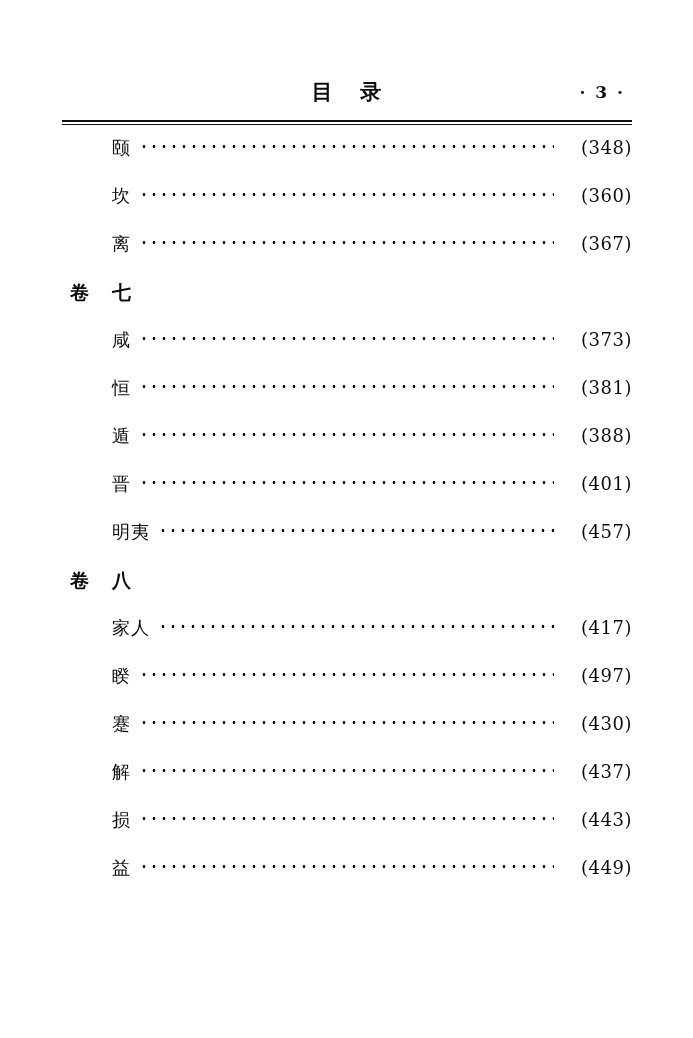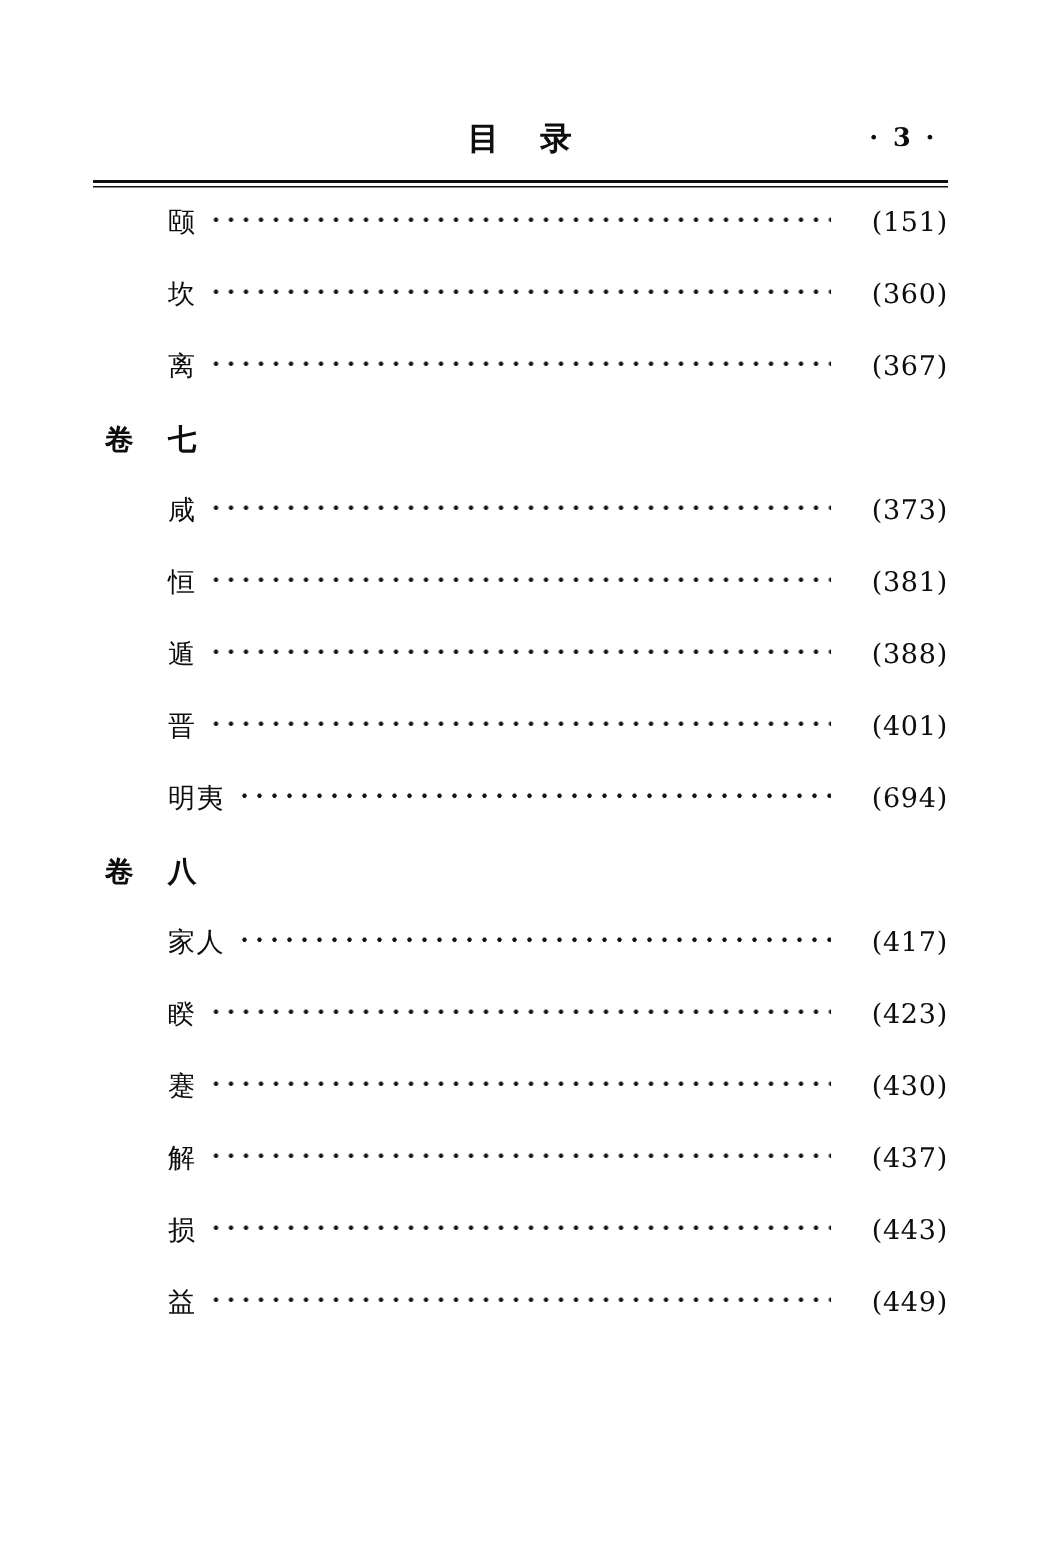--- a/index.html
+++ b/index.html
@@ -125,21 +125,21 @@
     <div class="header-title">目 录</div>
     <div class="header-page">· 3 ·</div>
   </div>
 
   <div class="rule"></div>
 
   <div class="toc">
       <div class="entry">
         <span class="title">颐</span>
         <span class="leader"></span>
-        <span class="page-no">(151)</span>
+        <span class="page-no">(348)</span>
       </div>
       <div class="entry">
         <span class="title">坎</span>
         <span class="leader"></span>
         <span class="page-no">(360)</span>
       </div>
       <div class="entry">
         <span class="title">离</span>
         <span class="leader"></span>
         <span class="page-no">(367)</span>
@@ -164,35 +164,35 @@
         <span class="page-no">(388)</span>
       </div>
       <div class="entry">
         <span class="title">晋</span>
         <span class="leader"></span>
         <span class="page-no">(401)</span>
       </div>
       <div class="entry">
         <span class="title">明夷</span>
         <span class="leader"></span>
-        <span class="page-no">(694)</span>
+        <span class="page-no">(457)</span>
       </div>
       <div class="vol">
         <span class="vol-label">卷</span>
         <span class="vol-num">八</span>
       </div>
       <div class="entry">
         <span class="title">家人</span>
         <span class="leader"></span>
         <span class="page-no">(417)</span>
       </div>
       <div class="entry">
         <span class="title">睽</span>
         <span class="leader"></span>
-        <span class="page-no">(423)</span>
+        <span class="page-no">(497)</span>
       </div>
       <div class="entry">
         <span class="title">蹇</span>
         <span class="leader"></span>
         <span class="page-no">(430)</span>
       </div>
       <div class="entry">
         <span class="title">解</span>
         <span class="leader"></span>
         <span class="page-no">(437)</span>

